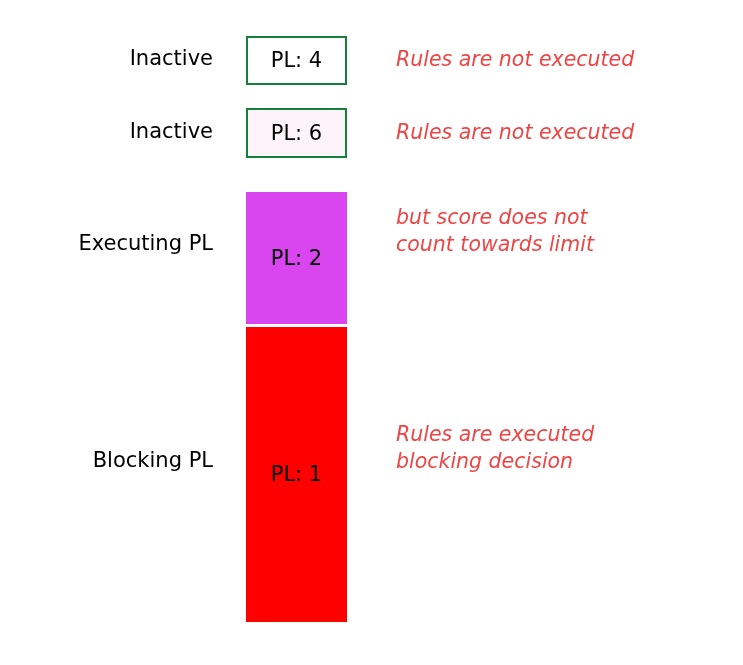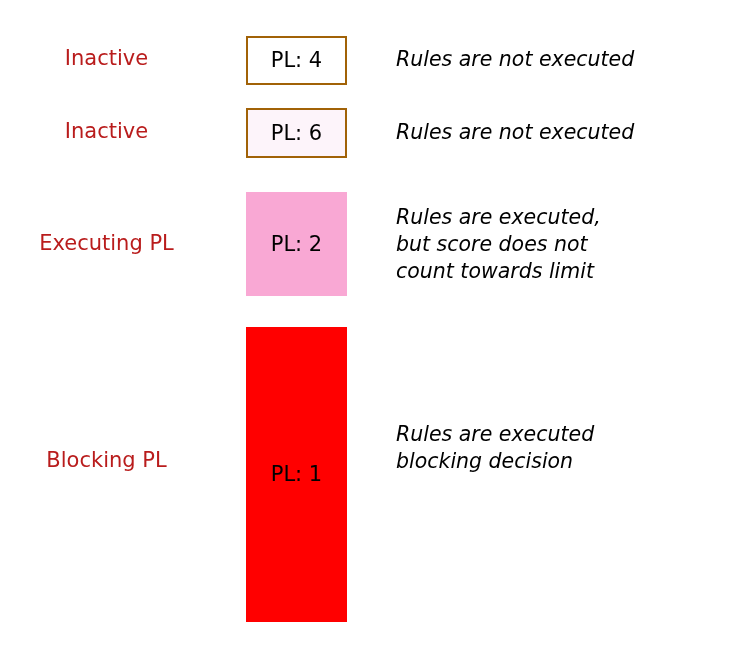--- a/index.html
+++ b/index.html
@@ -23,22 +23,22 @@
   .row {
     position: absolute;
     left: 0;
     width: 743px;
   }
   
   .state-label {
     position: absolute;
     left: 0px;
     width: 213px;
-    text-align: center;
-    color: #b91c1c;
+    text-align: right;
+    color: #000000;
     font-size: 21px;
     line-height: 25px;
     font-family: "DejaVu Sans", sans-serif;
     white-space: nowrap;
   }
   
   .pl-box {
     position: absolute;
     left: 246px;
     width: 101px;
@@ -48,28 +48,28 @@
     justify-content: center;
     color: #000000;
     font-size: 21px;
     font-family: "DejaVu Sans", sans-serif;
   }
   .pl-box .pl-text {
     display: block;
     line-height: 25px;
   }
   .pl-box.outlined {
-    border: 2px solid #a16207;
+    border: 2px solid #15803d;
   }
   
   .desc {
     position: absolute;
     left: 396px;
     width: 340px;
-    color: #000000;
+    color: #ef4444;
     font-size: 20.5px;
     line-height: 27px;
     font-style: italic;
     font-family: "DejaVu Sans", sans-serif;
   }
   .desc .dline { display: block; white-space: nowrap; }
 </style>
 </head>
 <body>
 
@@ -95,26 +95,25 @@
     </div>
 
     <div class="desc" style="top:119px">
       <span class="dline">Rules are not executed</span>
     </div>
   </div>
 
   <div class="row">
     <div class="state-label" style="top:231px">Executing PL</div>
 
-    <div class="pl-box" style="top:192px; height:104px; background:#f9a8d4;">
+    <div class="pl-box" style="top:192px; height:132px; background:#d946ef;">
       <span class="pl-text">PL: 2</span>
     </div>
 
     <div class="desc" style="top:204px">
-      <span class="dline">Rules are executed,</span>
       <span class="dline">but score does not</span>
       <span class="dline">count towards limit</span>
     </div>
   </div>
 
   <div class="row">
     <div class="state-label" style="top:448px">Blocking PL</div>
 
     <div class="pl-box" style="top:327px; height:295px; background:#ff0000;text-align:right;">
       <span class="pl-text">PL: 1</span>

